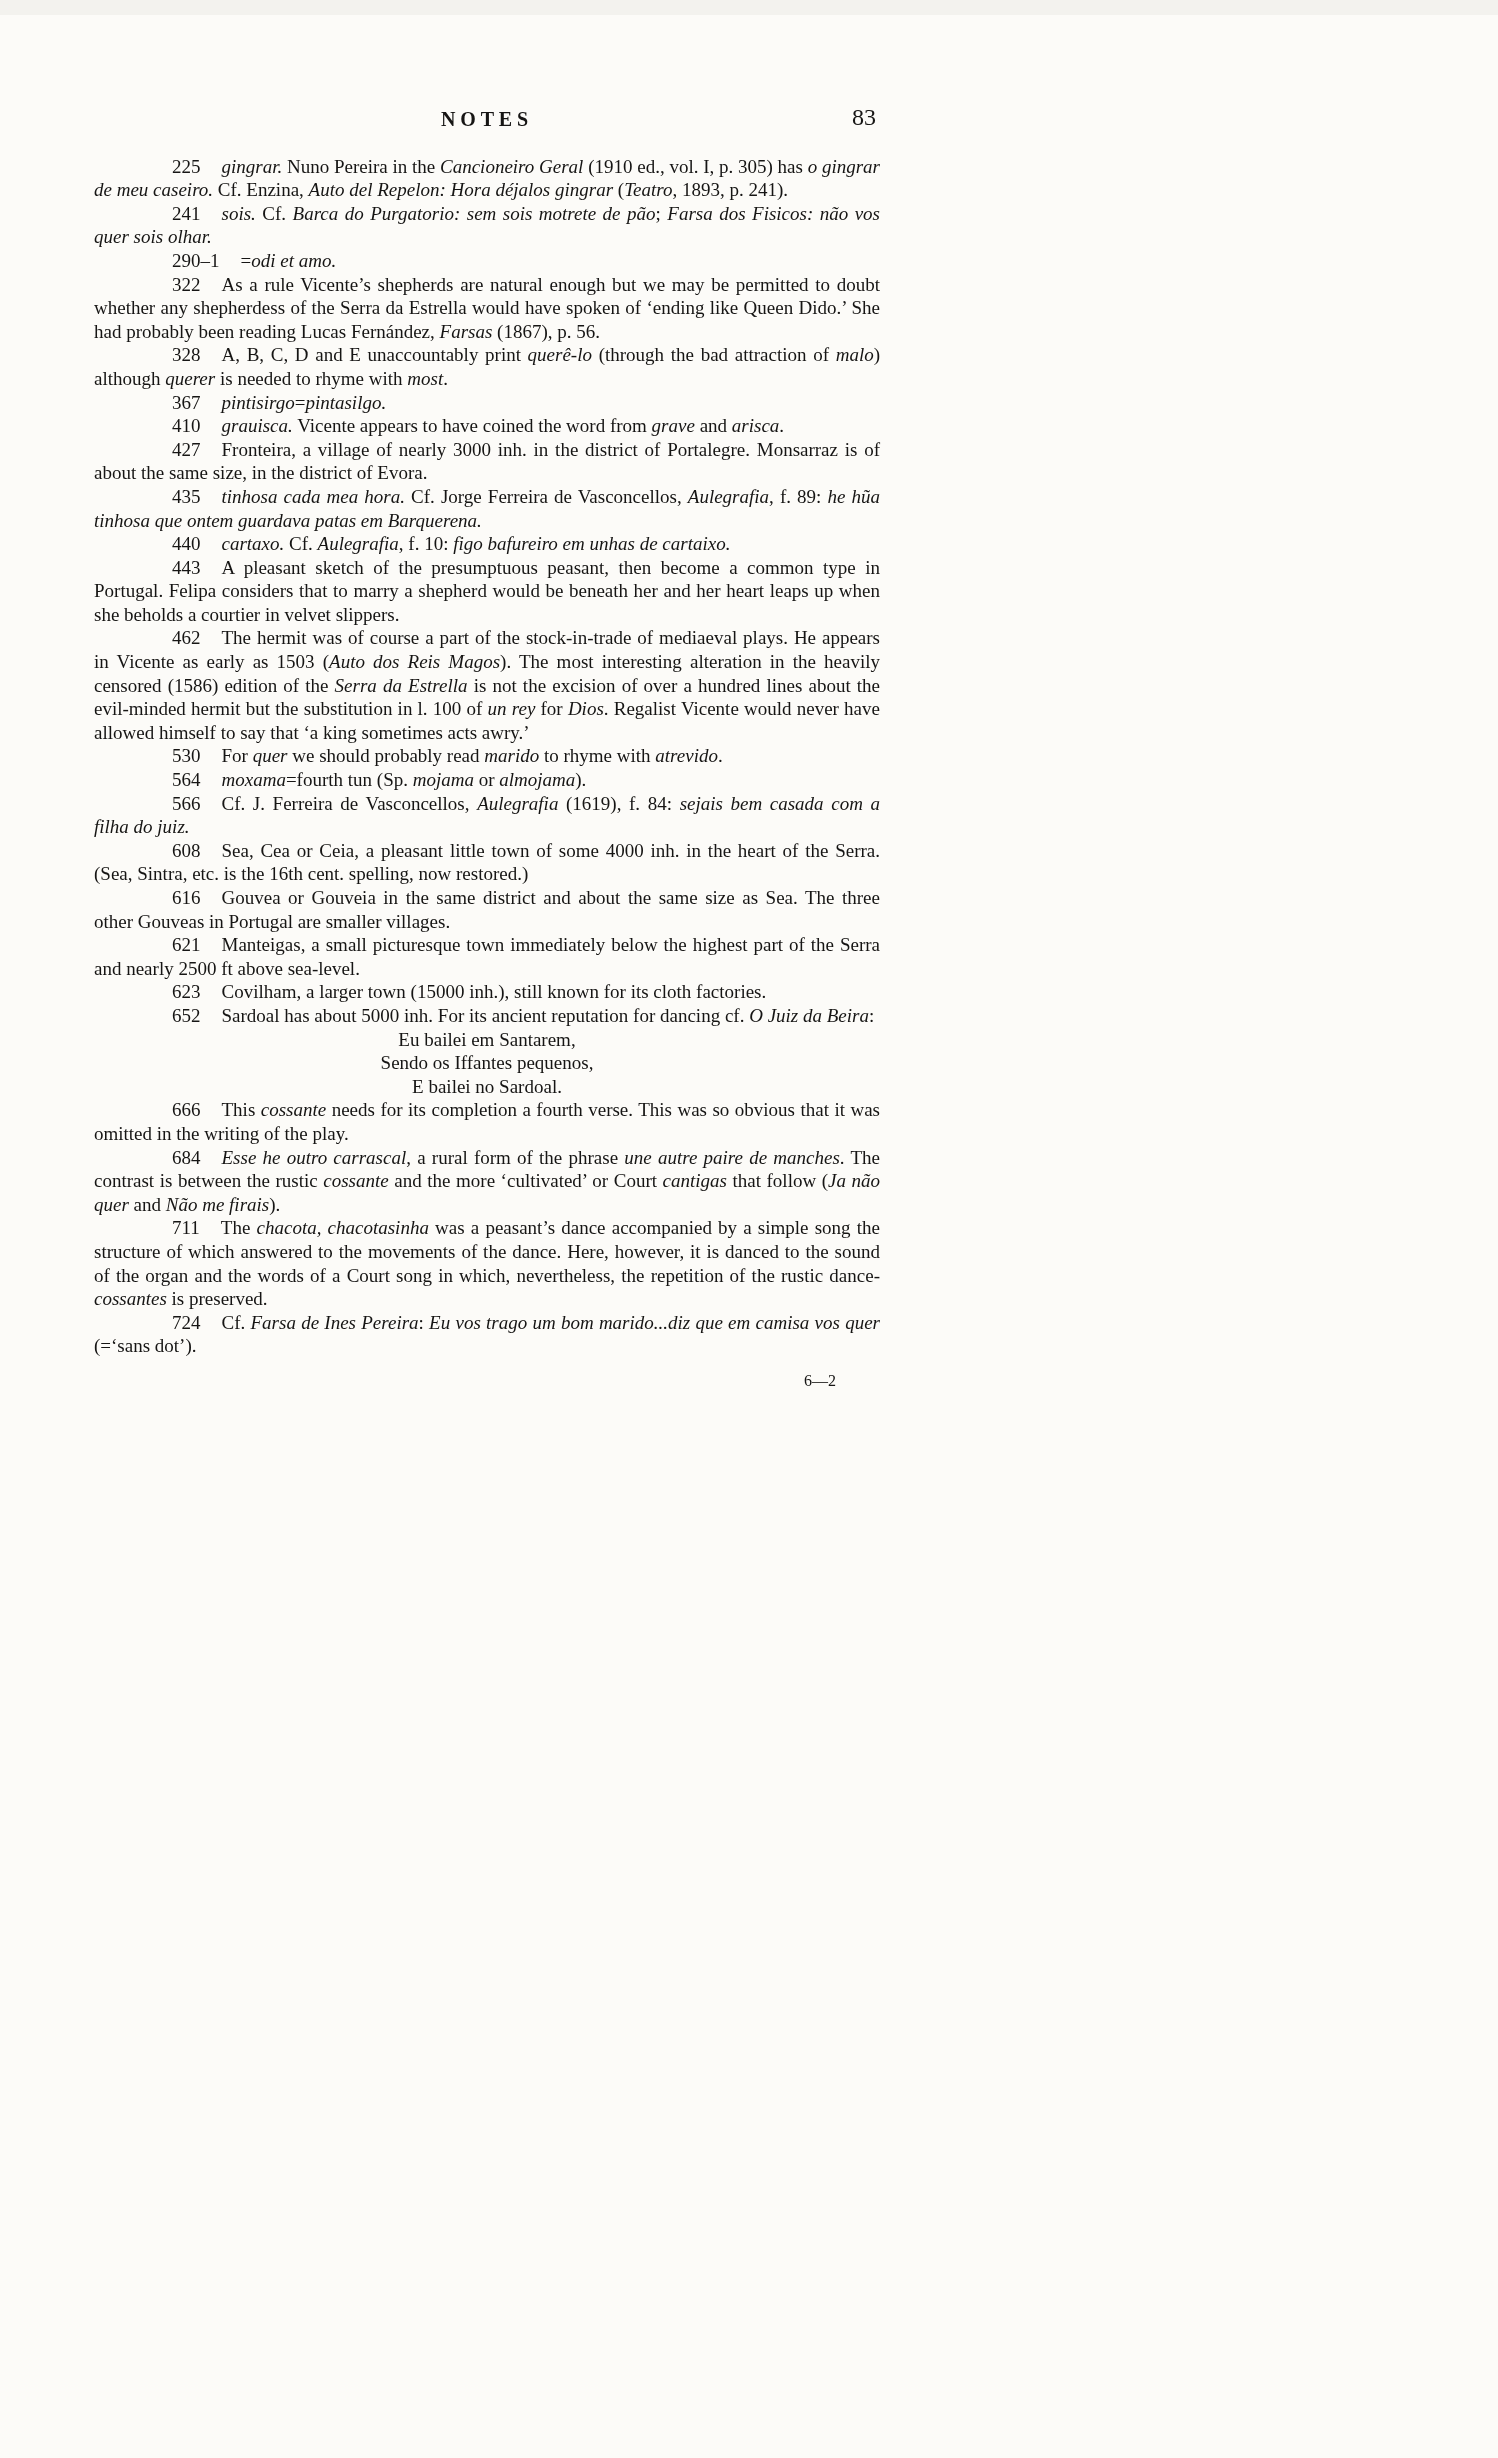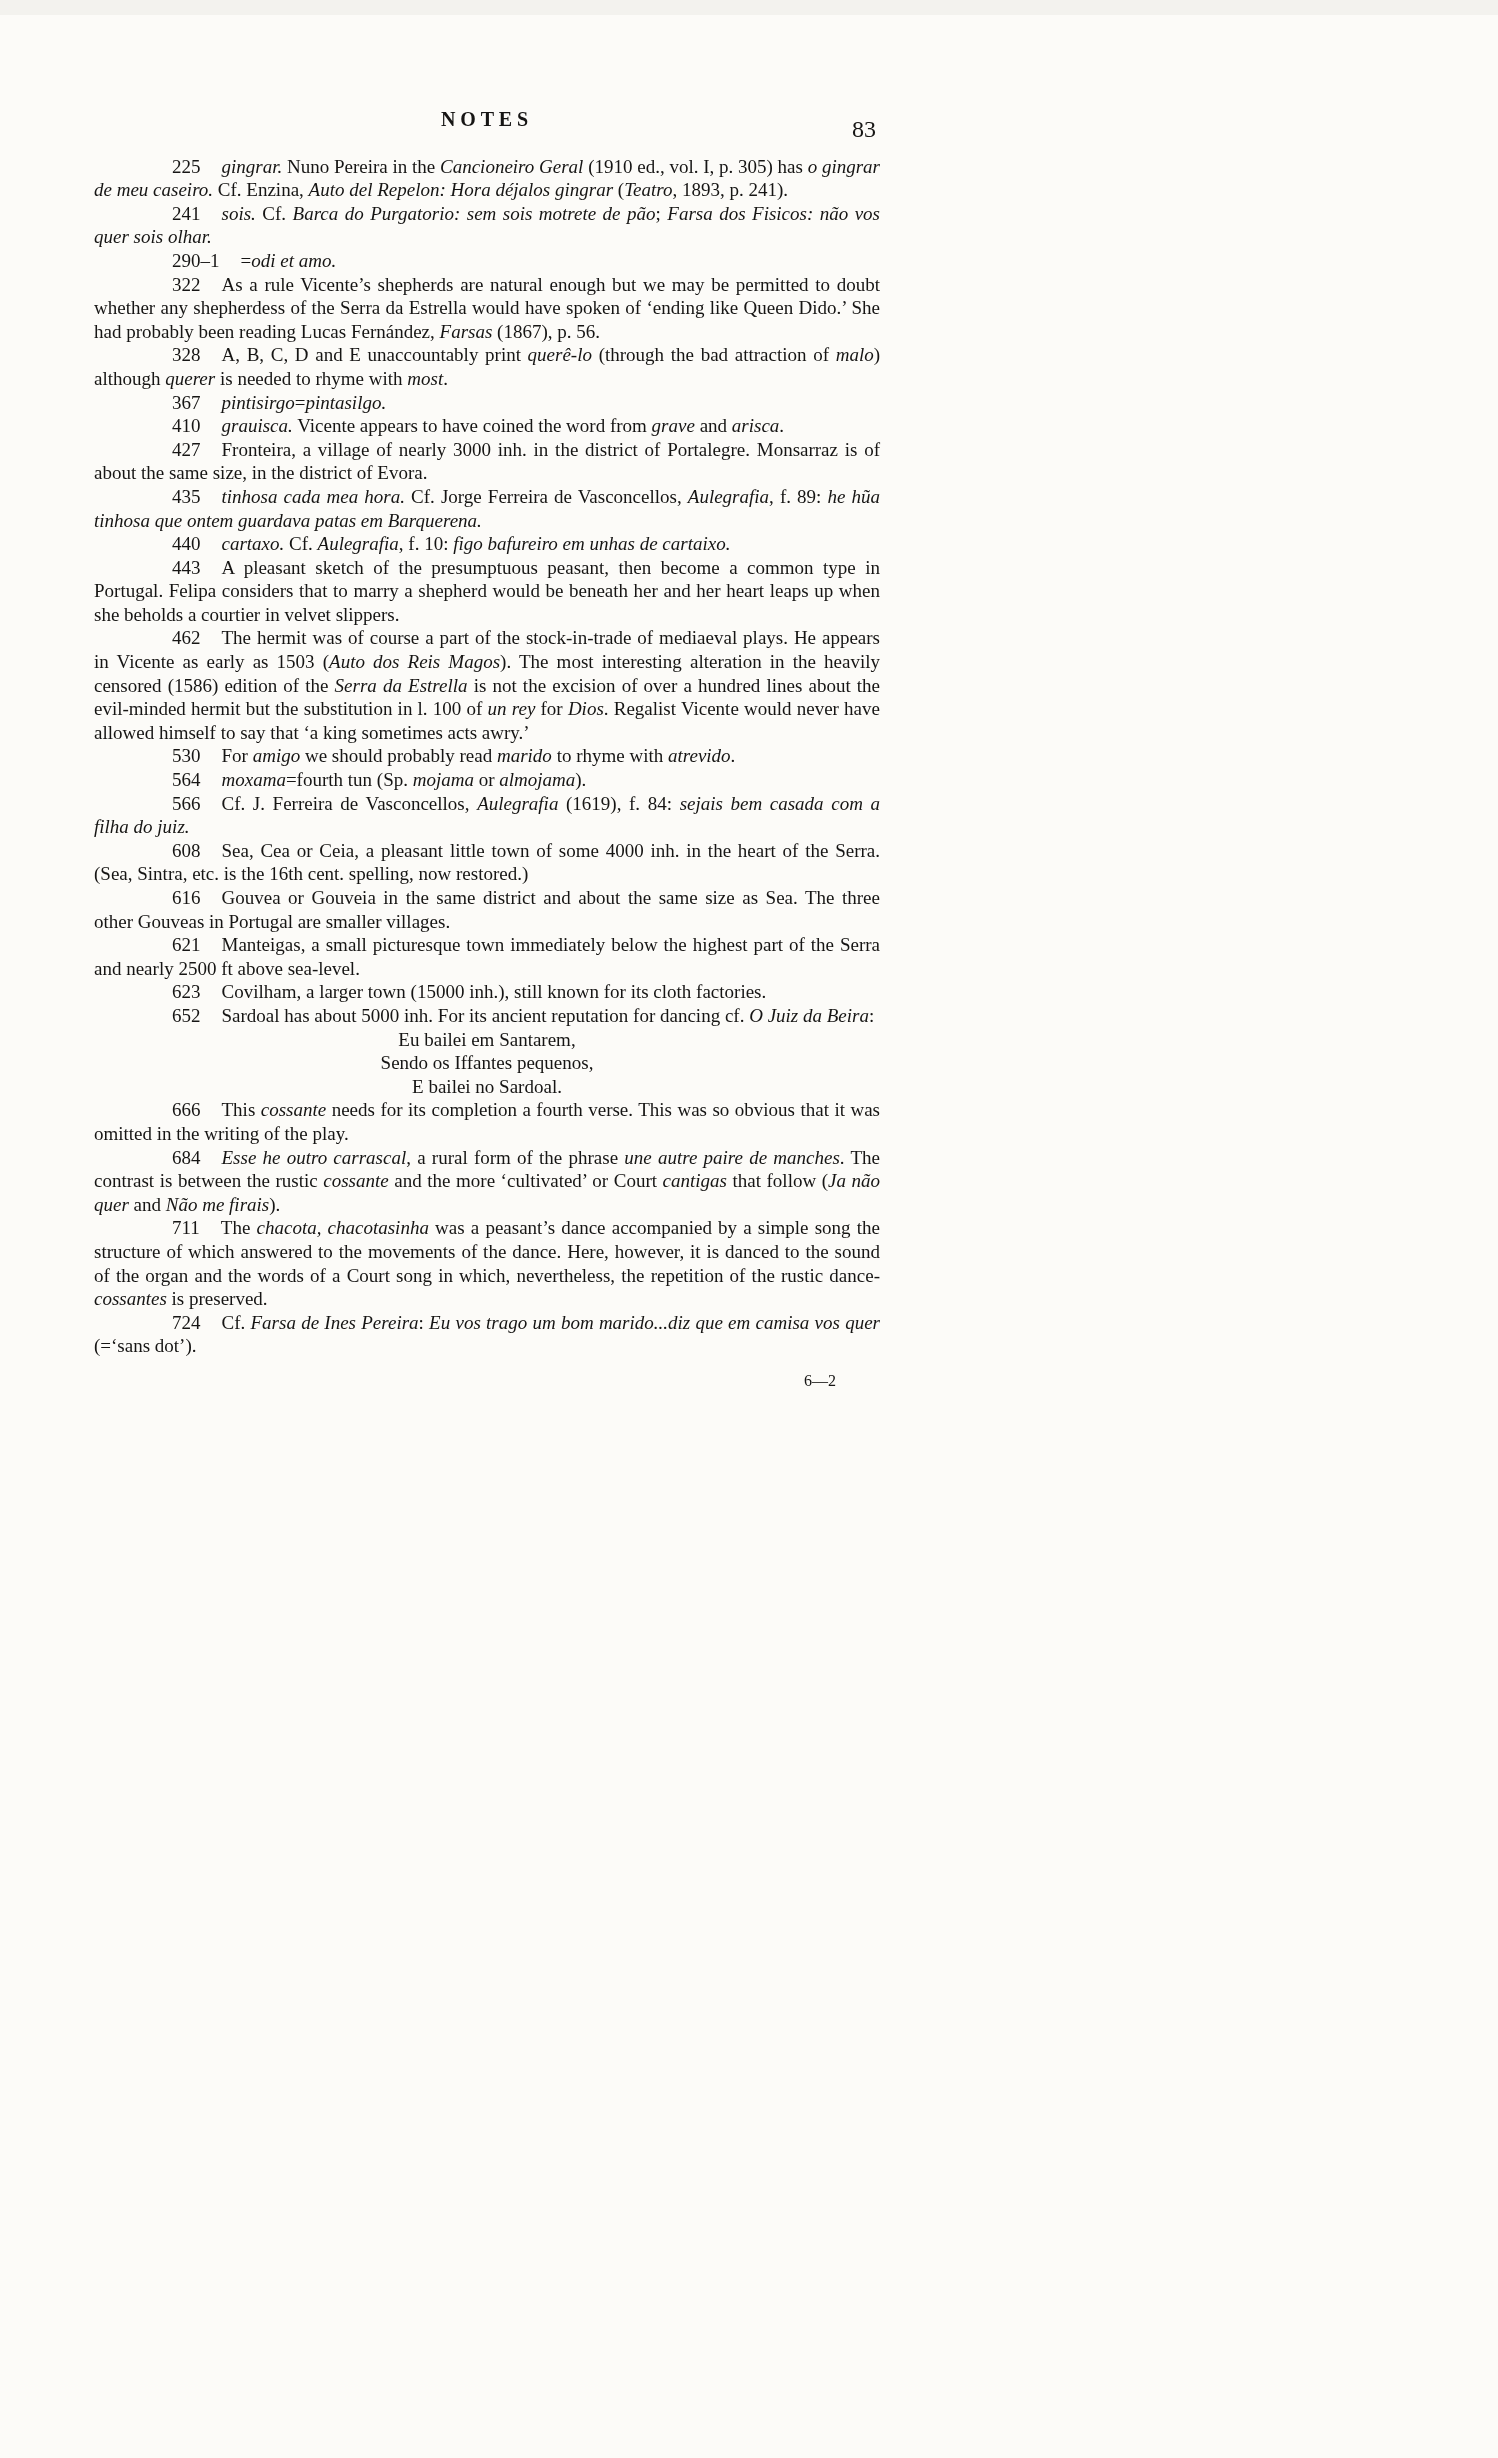--- a/index.html
+++ b/index.html
@@ -34,21 +34,21 @@
     left: 0; right: 0;
     text-align: center;
     font-size: 20px;
     font-weight: 700;
     letter-spacing: 4.8px;
     top: 5.8px;
   }
   .page-number {
     position: absolute;
     right: 3.9px;
-    top: 16px;
+    top: 4px;
     font-size: 24px;
   }
   .note {
     margin: 0;
     text-align: justify;
     text-indent: 39px;
   }
   .note-num {
     display: inline-block;
     margin-right: 21px;
@@ -84,21 +84,21 @@
         <p class="note"><span class="note-num">290–1</span><span>=</span><span class="it">odi et amo.</span></p>
         <p class="note"><span class="note-num">322</span><span>As a rule Vicente’s shepherds are natural enough but we may be permitted to doubt whether any shepherdess of the Serra da Estrella would have spoken of ‘ending like Queen Dido.’  She had probably been reading Lucas Fernández, </span><span class="it">Farsas</span><span> (1867), p. 56.</span></p>
         <p class="note"><span class="note-num">328</span><span>A, B, C, D and E unaccountably print </span><span class="it">querê-lo</span><span> (through the bad attraction of </span><span class="it">malo</span><span>) although </span><span class="it">querer</span><span> is needed to rhyme with </span><span class="it">most</span><span>.</span></p>
         <p class="note"><span class="note-num">367</span><span class="it">pintisirgo</span><span>=</span><span class="it">pintasilgo.</span></p>
         <p class="note"><span class="note-num">410</span><span class="it">grauisca.</span><span>  Vicente appears to have coined the word from </span><span class="it">grave</span><span> and </span><span class="it">arisca</span><span>.</span></p>
         <p class="note"><span class="note-num">427</span><span>Fronteira, a village of nearly 3000 inh. in the district of Portalegre.  Monsarraz is of about the same size, in the district of Evora.</span></p>
         <p class="note"><span class="note-num">435</span><span class="it">tinhosa cada mea hora.</span><span>  Cf. Jorge Ferreira de Vasconcellos, </span><span class="it">Aulegrafia</span><span>, f. 89: </span><span class="it">he hũa tinhosa que ontem guardava patas em Barquerena.</span></p>
         <p class="note"><span class="note-num">440</span><span class="it">cartaxo.</span><span>  Cf. </span><span class="it">Aulegrafia</span><span>, f. 10: </span><span class="it">figo bafureiro em unhas de cartaixo.</span></p>
         <p class="note"><span class="note-num">443</span><span>A pleasant sketch of the presumptuous peasant, then become a common type in Portugal.  Felipa considers that to marry a shepherd would be beneath her and her heart leaps up when she beholds a courtier in velvet slippers.</span></p>
         <p class="note"><span class="note-num">462</span><span>The hermit was of course a part of the stock-in-trade of mediaeval plays.  He appears in Vicente as early as 1503 (</span><span class="it">Auto dos Reis Magos</span><span>).  The most interesting alteration in the heavily censored (1586) edition of the </span><span class="it">Serra da Estrella</span><span> is not the excision of over a hundred lines about the evil-minded hermit but the substitution in l. 100 of </span><span class="it">un rey</span><span> for </span><span class="it">Dios</span><span>.  Regalist Vicente would never have allowed himself to say that ‘a king sometimes acts awry.’</span></p>
-        <p class="note"><span class="note-num">530</span><span>For </span><span class="it">amigo</span><span> we should probably read </span><span class="it">marido</span><span> to rhyme with </span><span class="it">atrevido</span><span>.</span></p>
+        <p class="note"><span class="note-num">530</span><span>For </span><span class="it">quer</span><span> we should probably read </span><span class="it">marido</span><span> to rhyme with </span><span class="it">atrevido</span><span>.</span></p>
         <p class="note"><span class="note-num">564</span><span class="it">moxama</span><span>=fourth tun (Sp. </span><span class="it">mojama</span><span> or </span><span class="it">almojama</span><span>).</span></p>
         <p class="note"><span class="note-num">566</span><span>Cf. J. Ferreira de Vasconcellos, </span><span class="it">Aulegrafia</span><span> (1619), f. 84: </span><span class="it">sejais bem casada com a filha do juiz.</span></p>
         <p class="note"><span class="note-num">608</span><span>Sea, Cea or Ceia, a pleasant little town of some 4000 inh. in the heart of the Serra. (Sea, Sintra, etc. is the 16th cent. spelling, now restored.)</span></p>
         <p class="note"><span class="note-num">616</span><span>Gouvea or Gouveia in the same district and about the same size as Sea. The three other Gouveas in Portugal are smaller villages.</span></p>
         <p class="note"><span class="note-num">621</span><span>Manteigas, a small picturesque town immediately below the highest part of the Serra and nearly 2500 ft above sea-level.</span></p>
         <p class="note"><span class="note-num">623</span><span>Covilham, a larger town (15000 inh.), still known for its cloth factories.</span></p>
         <p class="note"><span class="note-num">652</span><span>Sardoal has about 5000 inh.  For its ancient reputation for dancing cf. </span><span class="it">O Juiz da Beira</span><span>:</span></p>
         <div class="verse">
           <div class="verse-line">Eu bailei em Santarem,</div>
           <div class="verse-line">Sendo os Iffantes pequenos,</div>

